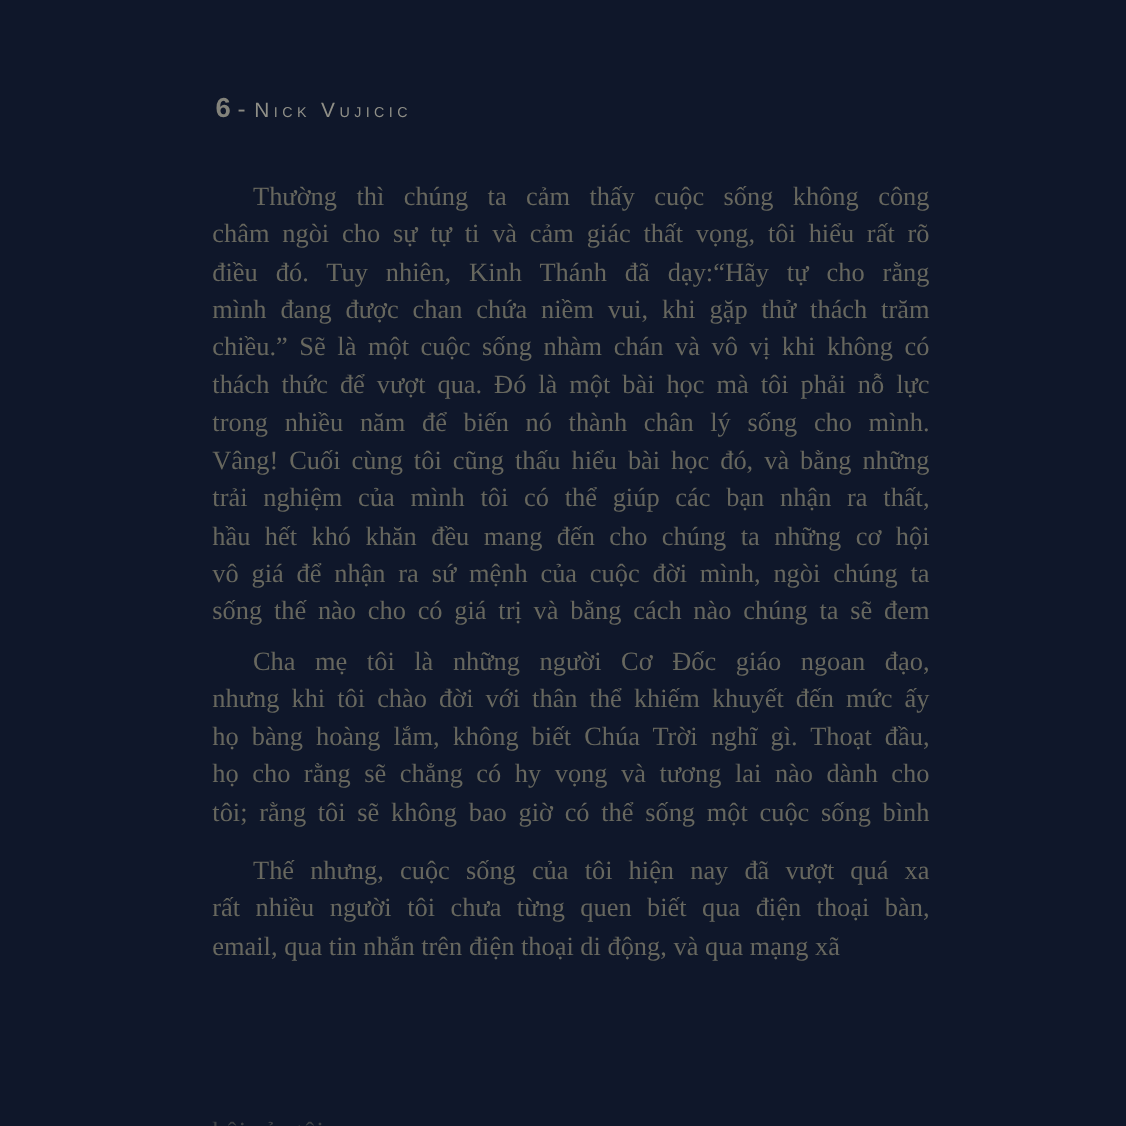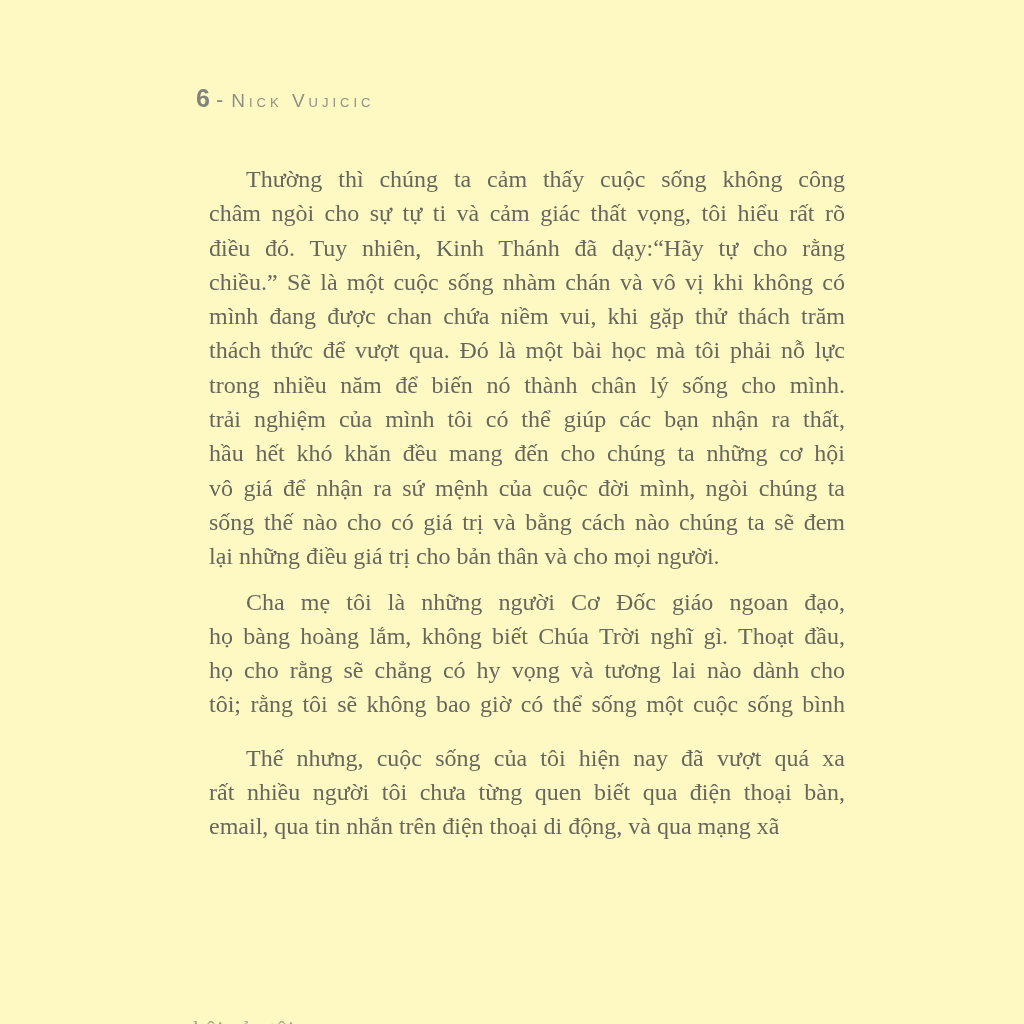--- a/index.html
+++ b/index.html
@@ -10,21 +10,21 @@
     width: 1024px;
     height: 1024px;
     background: #ffffff;
     font-family: "Liberation Serif", "DejaVu Serif", serif;
     overflow: hidden;
     position: relative;
   }
   .page {
     position: absolute;
     inset: 0;
-    background: #fef9c3;
+    background: #0f172a;
     overflow: hidden;
   }
   
   .running-head {
     position: absolute;
     left: 196px;
     top: 84px;
     color: #8b8b83;
     font-family: "Liberation Sans", sans-serif;
     white-space: nowrap;
@@ -55,21 +55,20 @@
     font-size: 24px;
     line-height: 34.3px;
     color: #67675e;
   }
   .para + .para { margin-top: 11px; }
   .para:nth-child(3) { margin-top: 19px; }
   .line {
     text-align: justify;
     text-align-last: justify;
     white-space: normal;
-    margin-left: 16px;
   }
   .line.para-first { text-indent: 37px; }
   .line.para-last { text-align-last: left; }
   .run.italic { }
   
   .partial-line {
     position: absolute;
     left: 193px;
     top: 1012px;
     width: 652px;
@@ -86,32 +85,33 @@
 
   <header class="running-head">
     <span class="pagenum">6</span><span class="sep">-</span><span class="author">Nick Vujicic</span>
   </header>
 
   <main class="text-block" id="paragraphs">
       <div class="para">
         <div class="line para-first"><span class="run">Thường thì chúng ta cảm thấy cuộc sống không công</span></div>
         <div class="line"><span class="run">châm ngòi cho sự tự ti và cảm giác thất vọng, tôi hiểu rất rõ</span></div>
         <div class="line"><span class="run">điều đó. Tuy nhiên, Kinh Thánh đã dạy:</span><span class="run italic">“Hãy tự cho rằng</span></div>
+        <div class="line"><span class="run italic">mình đang được chan chứa niềm vui, khi gặp thử thách trăm</span></div>
         <div class="line"><span class="run italic">chiều.”</span><span class="run"> Sẽ là một cuộc sống nhàm chán và vô vị khi không có</span></div>
-        <div class="line"><span class="run italic">mình đang được chan chứa niềm vui, khi gặp thử thách trăm</span></div>
         <div class="line"><span class="run">thách thức để vượt qua. Đó là một bài học mà tôi phải nỗ lực</span></div>
         <div class="line"><span class="run">trong nhiều năm để biến nó thành chân lý sống cho mình.</span></div>
+        <div class="line"><span class="run">Vâng! Cuối cùng tôi cũng thấu hiểu bài học đó, và bằng những</span></div>
         <div class="line"><span class="run">trải nghiệm của mình tôi có thể giúp các bạn nhận ra thất,</span></div>
         <div class="line"><span class="run">hầu hết khó khăn đều mang đến cho chúng ta những cơ hội</span></div>
         <div class="line"><span class="run">vô giá để nhận ra sứ mệnh của cuộc đời mình, ngòi chúng ta</span></div>
         <div class="line"><span class="run">sống thế nào cho có giá trị và bằng cách nào chúng ta sẽ đem</span></div>
-        <div class="line para-last"><span class="run">lại những điều giá trị cho bản thân và cho mọi người.</span></div>
       </div>
       <div class="para">
         <div class="line para-first"><span class="run">Cha mẹ tôi là những người Cơ Đốc giáo ngoan đạo,</span></div>
+        <div class="line"><span class="run">nhưng khi tôi chào đời với thân thể khiếm khuyết đến mức ấy</span></div>
         <div class="line"><span class="run">họ bàng hoàng lắm, không biết Chúa Trời nghĩ gì. Thoạt đầu,</span></div>
         <div class="line"><span class="run">họ cho rằng sẽ chẳng có hy vọng và tương lai nào dành cho</span></div>
         <div class="line"><span class="run">tôi; rằng tôi sẽ không bao giờ có thể sống một cuộc sống bình</span></div>
       </div>
       <div class="para">
         <div class="line para-first"><span class="run">Thế nhưng, cuộc sống của tôi hiện nay đã vượt quá xa</span></div>
         <div class="line"><span class="run">rất nhiều người tôi chưa từng quen biết qua điện thoại bàn,</span></div>
         <div class="line para-last"><span class="run">email, qua tin nhắn trên điện thoại di động, và qua mạng xã</span></div>
       </div>
     </main>

